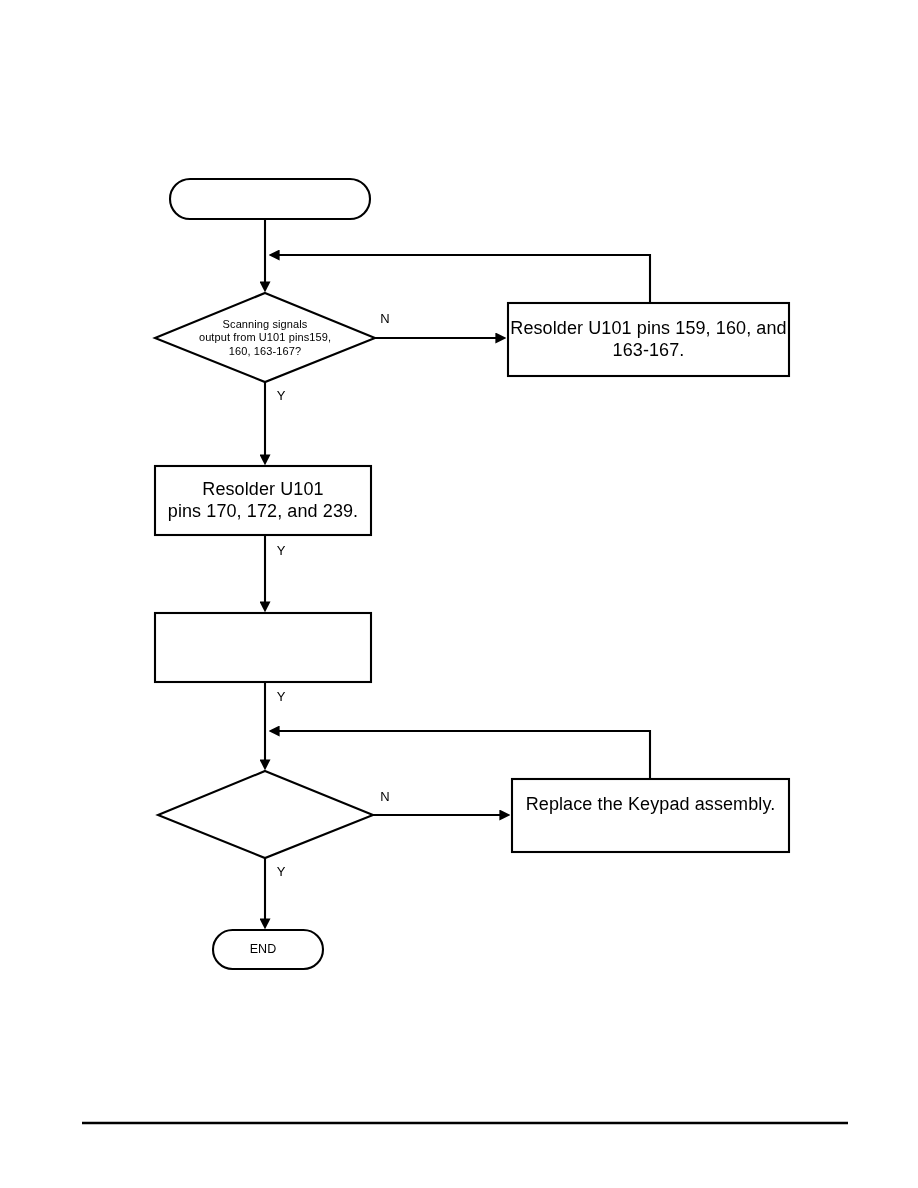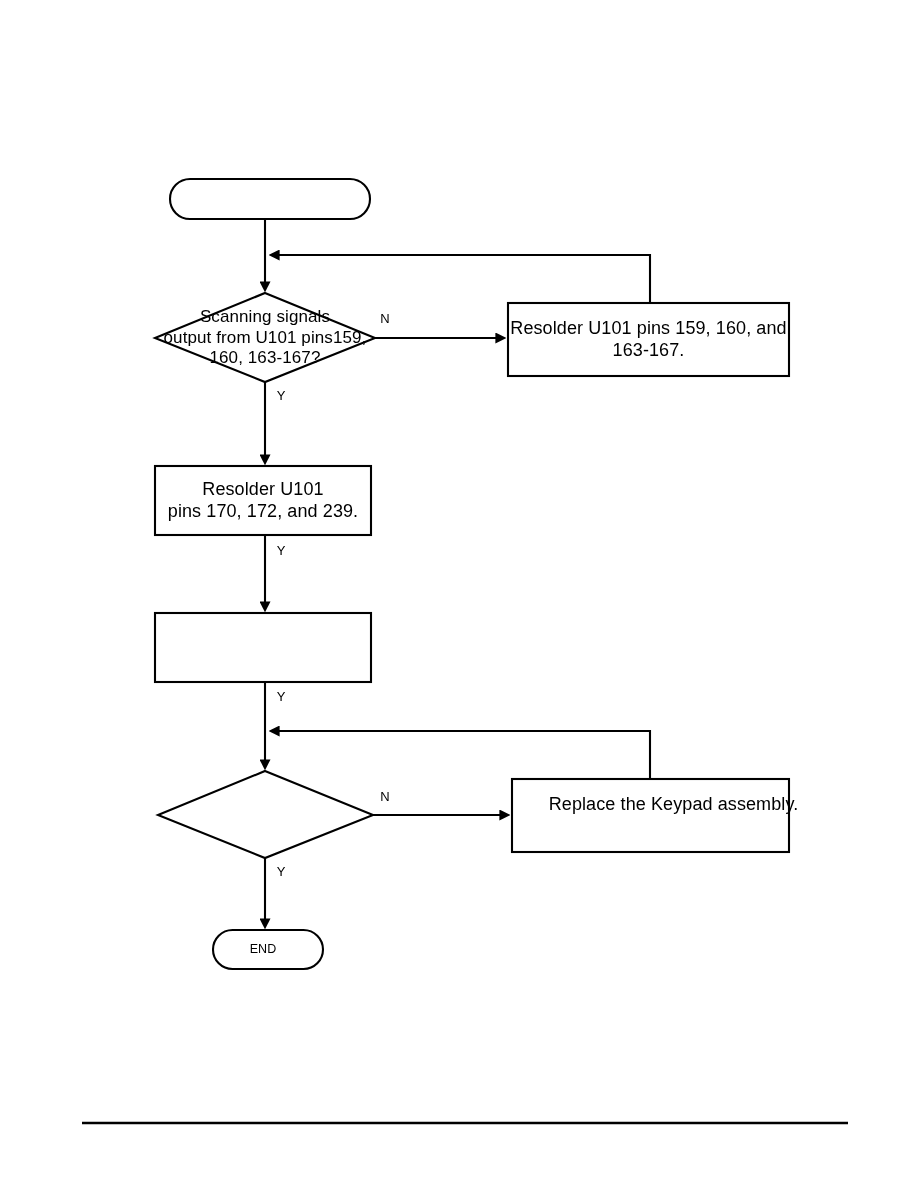--- a/index.html
+++ b/index.html
@@ -33,21 +33,21 @@
     align-items: center;
     justify-content: center;
     text-align: center;
     white-space: pre-line;
     line-height: 1.22;
     letter-spacing: 0.1px;
     pointer-events: none;
   }
   .terminal-text { font-size: 12.5px; }
   .process-text { font-size: 18px; }
-  .decision-text { font-size: 17px; }
+  .decision-text { font-size: 11px; }
   .branch-label {
     position: absolute;
     font-size: 13px;
     text-align: center;
     pointer-events: none;
   }
 </style>
 </head>
 <body>
 
@@ -114,21 +114,21 @@
 output from U101 pins159,
 160, 163-167?</div>
 
   <div class="shape-text process-text" style="left:510px; top:303px; width:277px; height:73px;">Resolder U101 pins 159, 160, and 163-167.</div>
 
   <div class="shape-text process-text" style="left:155px; top:466px; width:216px; height:69px;">Resolder U101
 pins 170, 172, and 239.</div>
 
 
 
-  <div class="shape-text process-text" style="left:512px; top:779px; width:277px; height:51px;margin-left:23px;">Replace the Keypad assembly.</div>
+  <div class="shape-text process-text" style="left:512px; top:779px; width:277px; height:51px;">Replace the Keypad assembly.</div>
 
   <div class="shape-text terminal-text" style="left:213px; top:930px; width:100px; height:39px;">END</div>
 
   <div class="branch-label" style="left:375px; top:311px; width:20px;">N</div>
 
   <div class="branch-label" style="left:271px; top:388px; width:20px;">Y</div>
 
   <div class="branch-label" style="left:271px; top:543px; width:20px;">Y</div>
 
   <div class="branch-label" style="left:271px; top:689px; width:20px;">Y</div>

